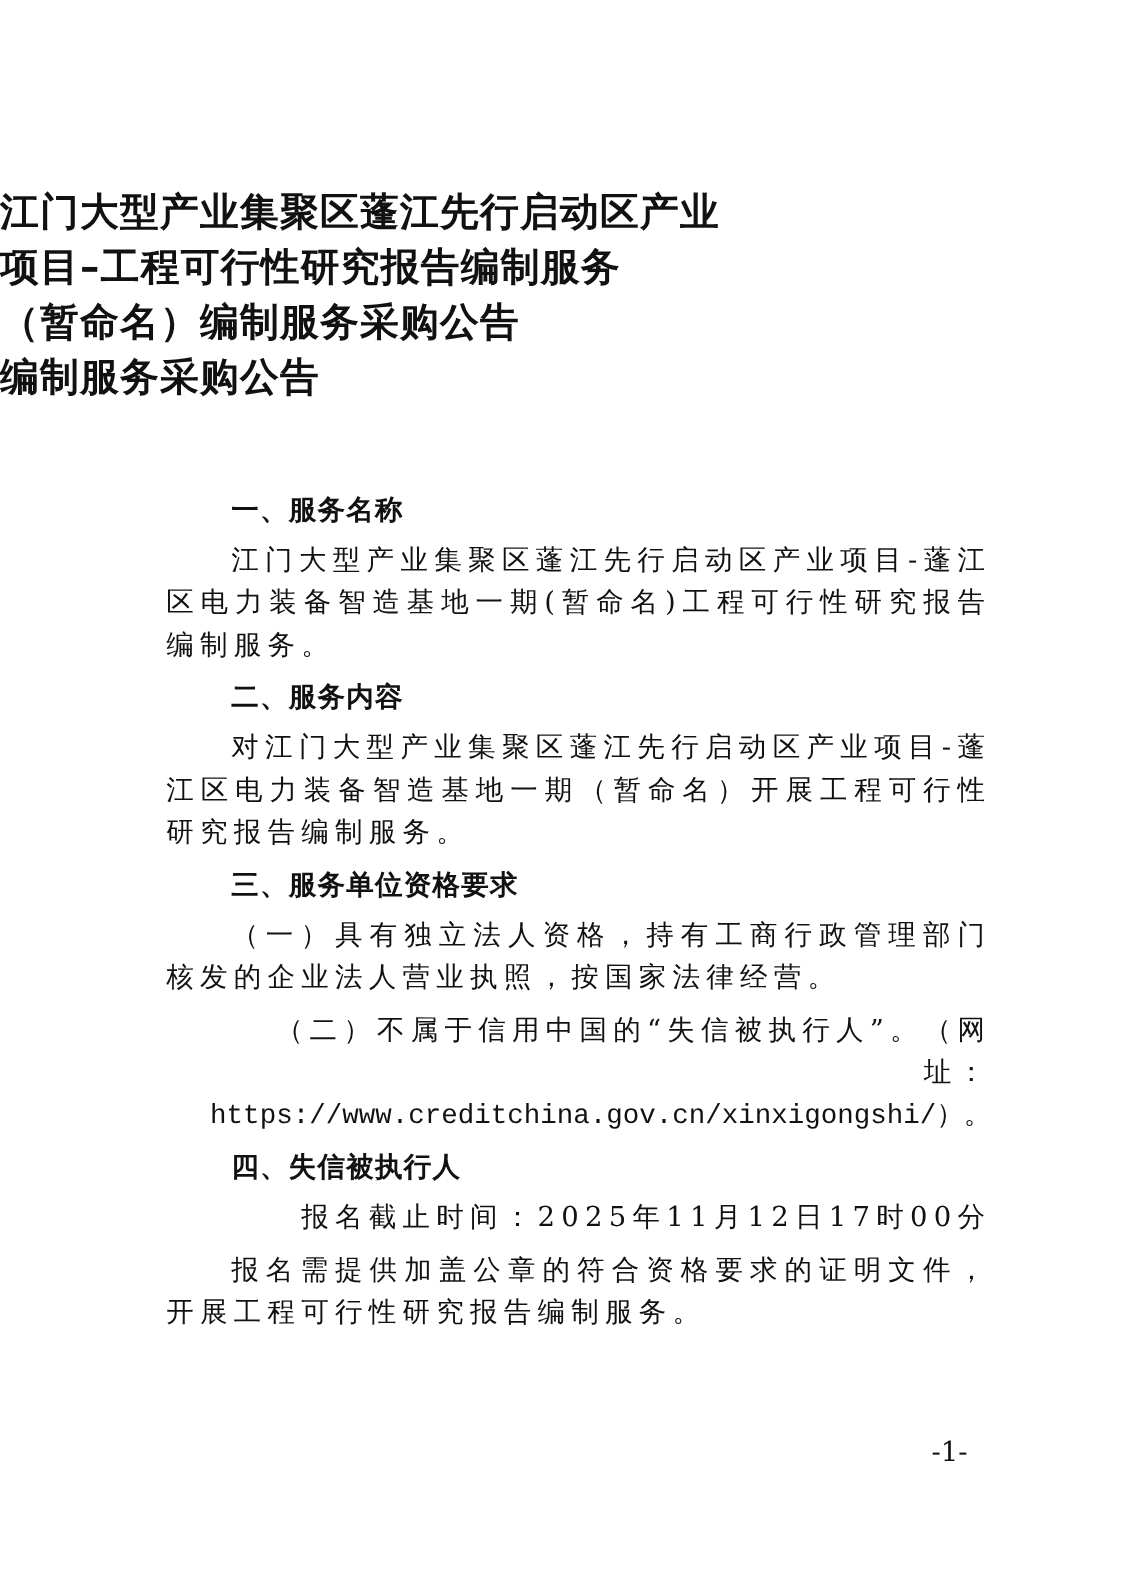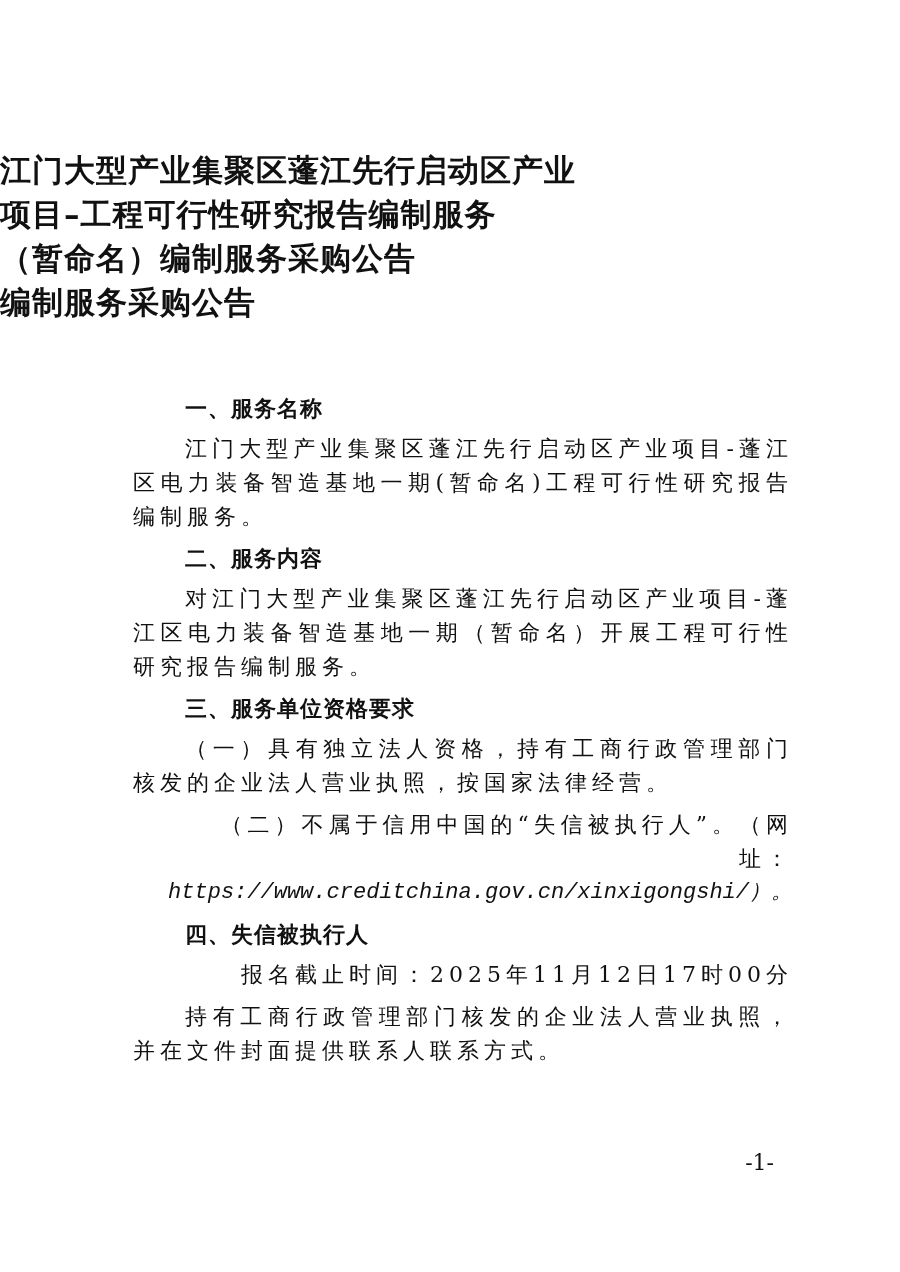--- a/index.html
+++ b/index.html
@@ -8,21 +8,21 @@
   .title { position: absolute; left: 0; width: 900px; top: 148px; text-align: left;
            font-family: "DejaVu Sans", "Liberation Sans", sans-serif; font-weight: bold;
            font-size: 31px; line-height: 44px; letter-spacing: 1px; }
   .title div { white-space: nowrap; }
   .body { position: absolute; left: 116px; width: 660px; top: 392px;
           font-size: 22px; line-height: 34px; margin-left: 17px; }
   .h { font-family: "DejaVu Sans", "Liberation Sans", sans-serif; font-weight: bold;
        font-size: 22px; text-indent: 52px; margin: 0 0 6px 0; letter-spacing: 1px; white-space: nowrap; }
   .p { text-indent: 52px; margin: 0 0 8px 0; letter-spacing: 5px; text-align: justify; }
   .p.nj { text-align: right; }
-  .mono { font-family: "Liberation Mono", "DejaVu Sans Mono", monospace; letter-spacing: 0; font-style: italic; }
+  .mono { font-family: "Liberation Mono", "DejaVu Sans Mono", monospace; letter-spacing: 0; }
   .pagenum { position: absolute; right: 126px; top: 1150px; font-size: 22px; }
 </style>
 </head>
 <body>
 
 <div class="title">
   <div>江门大型产业集聚区蓬江先行启动区产业</div>
   <div>项目–工程可行性研究报告编制服务</div>
   <div>（暂命名）编制服务采购公告</div>
   <div>编制服务采购公告</div>
@@ -35,16 +35,16 @@
   <div class="h">二、服务内容</div>
   <div class="p">对江门大型产业集聚区蓬江先行启动区产业项目-蓬江区电力装备智造基地一期（暂命名）开展工程可行性研究报告编制服务。</div>
 
   <div class="h">三、服务单位资格要求</div>
   <div class="p">（一）具有独立法人资格，持有工商行政管理部门核发的企业法人营业执照，按国家法律经营。</div>
   <div class="p nj" style="margin-bottom:0">（二）不属于信用中国的“失信被执行人”。（网址：</div>
   <div class="p nj mono" style="text-indent:0">https://www.creditchina.gov.cn/xinxigongshi/）。</div>
 
   <div class="h">四、失信被执行人</div>
   <div class="p nj">报名截止时间：2025年11月12日17时00分</div>
-  <div class="p">持有工商行政管理部门核发的企业法人营业执照，并在文件封面提供联系人联系方式。</div>
+  <div class="p">报名需提供加盖公章的符合资格要求的证明文件，开展工程可行性研究报告编制服务。</div>
 </div>
 
 <div class="pagenum">-1-</div>
 
 </body></html>

